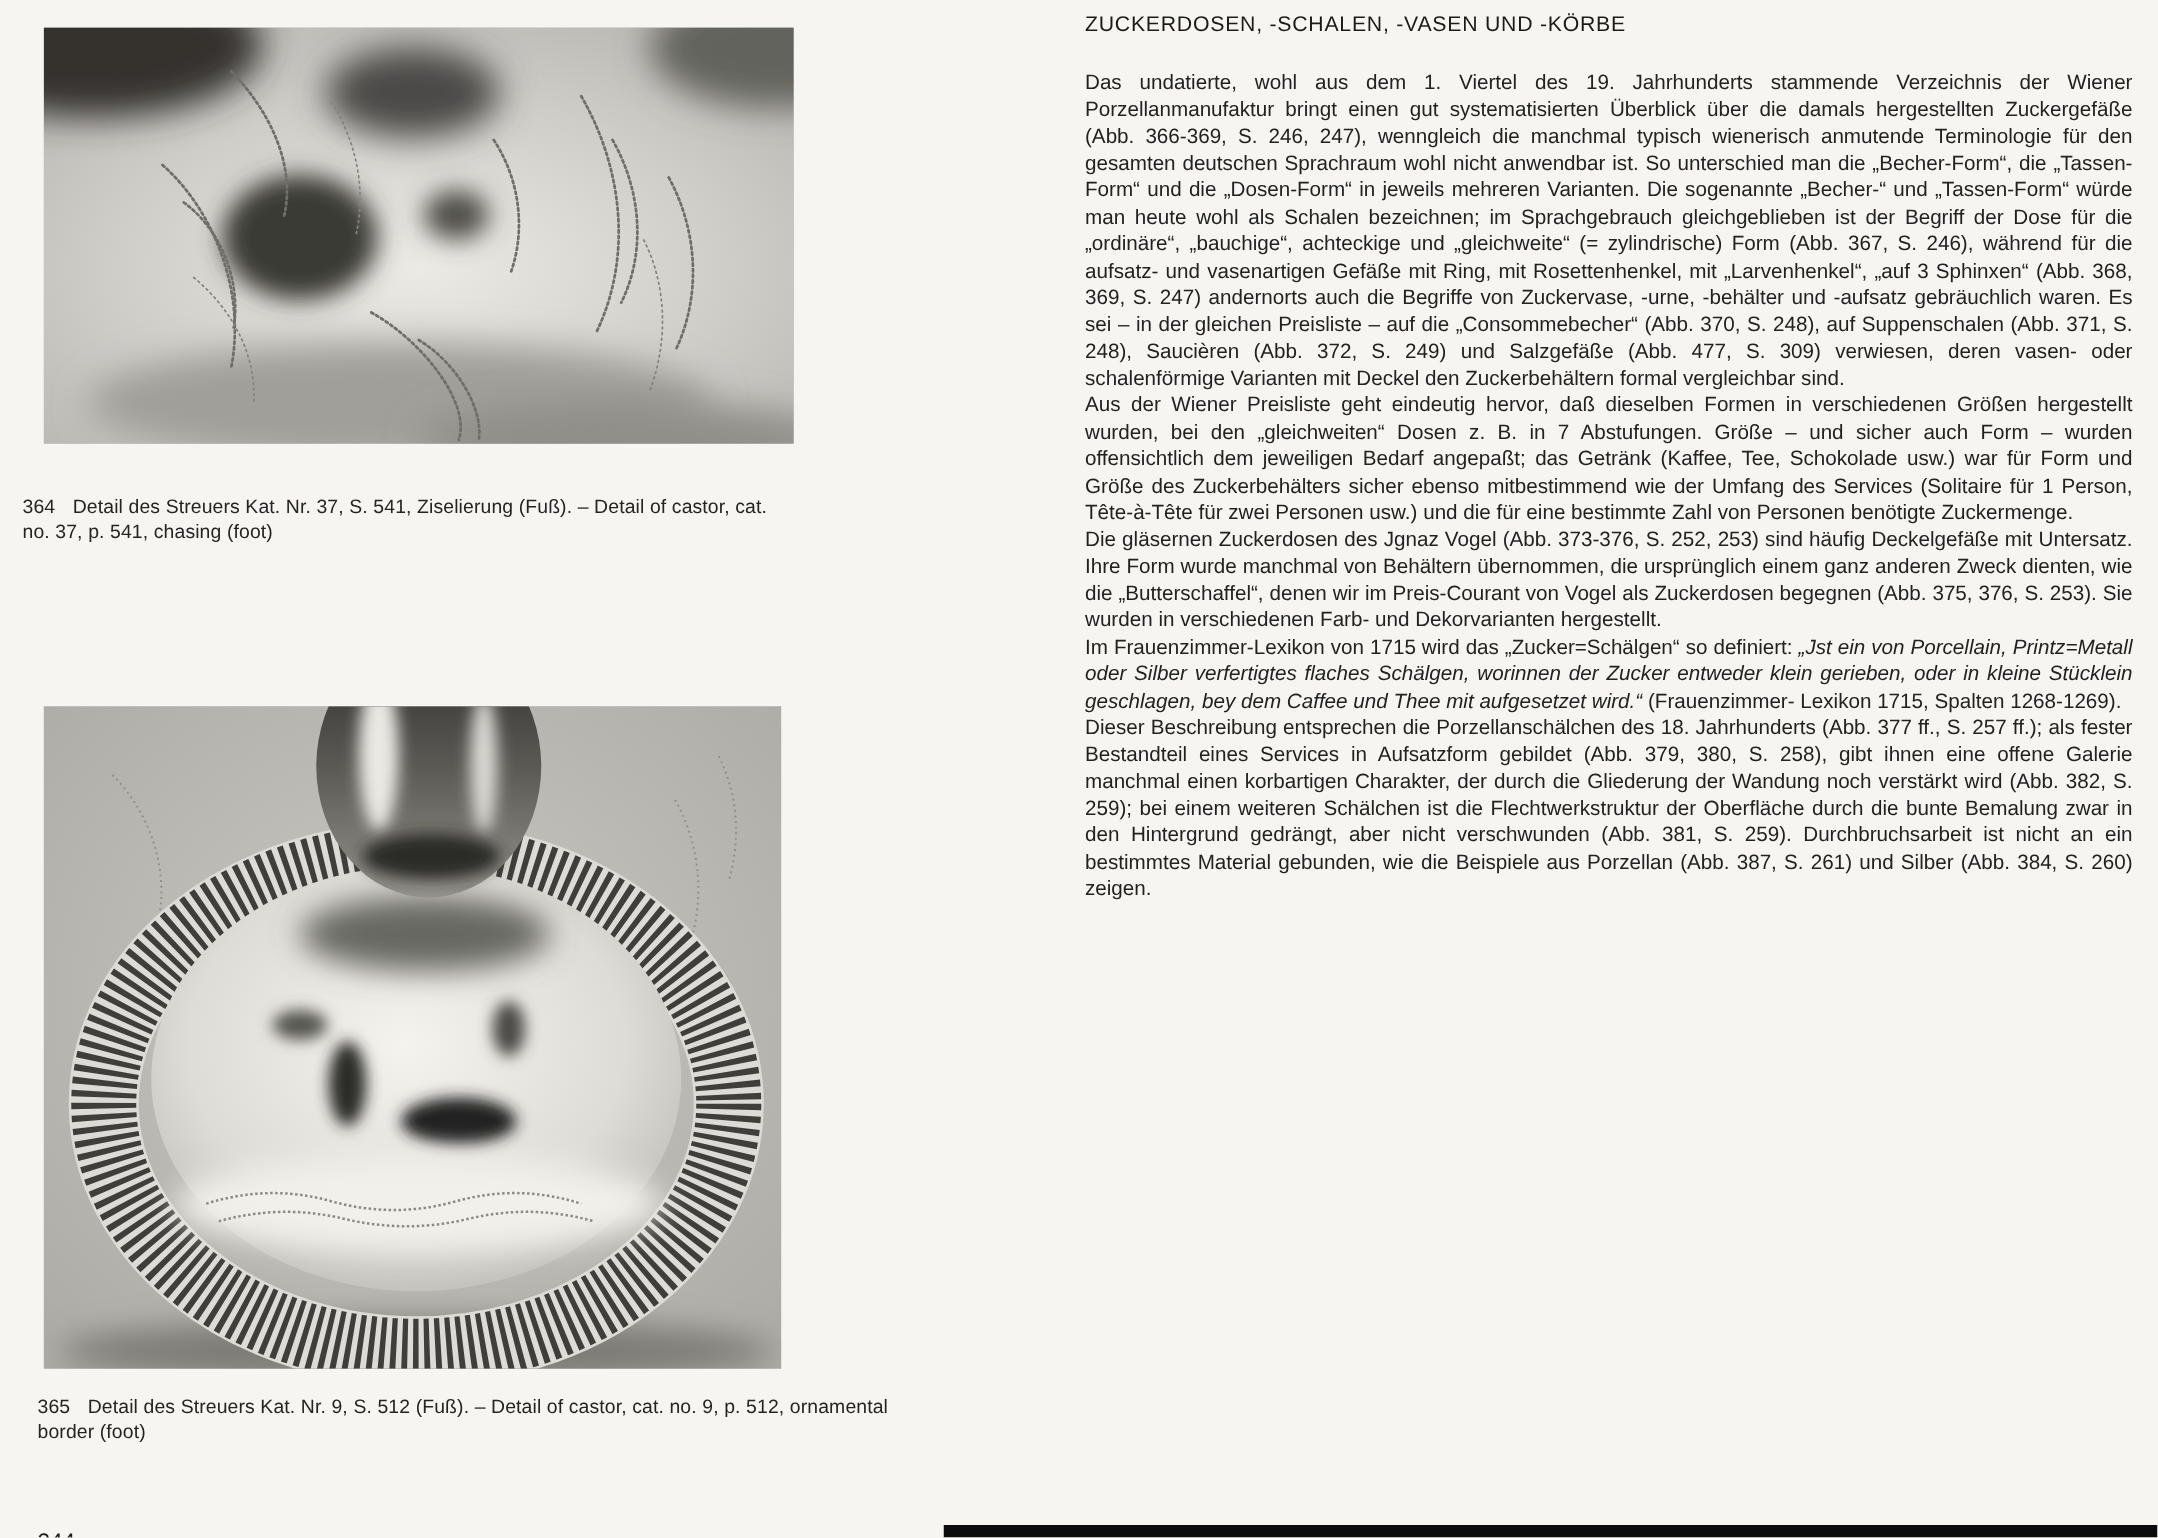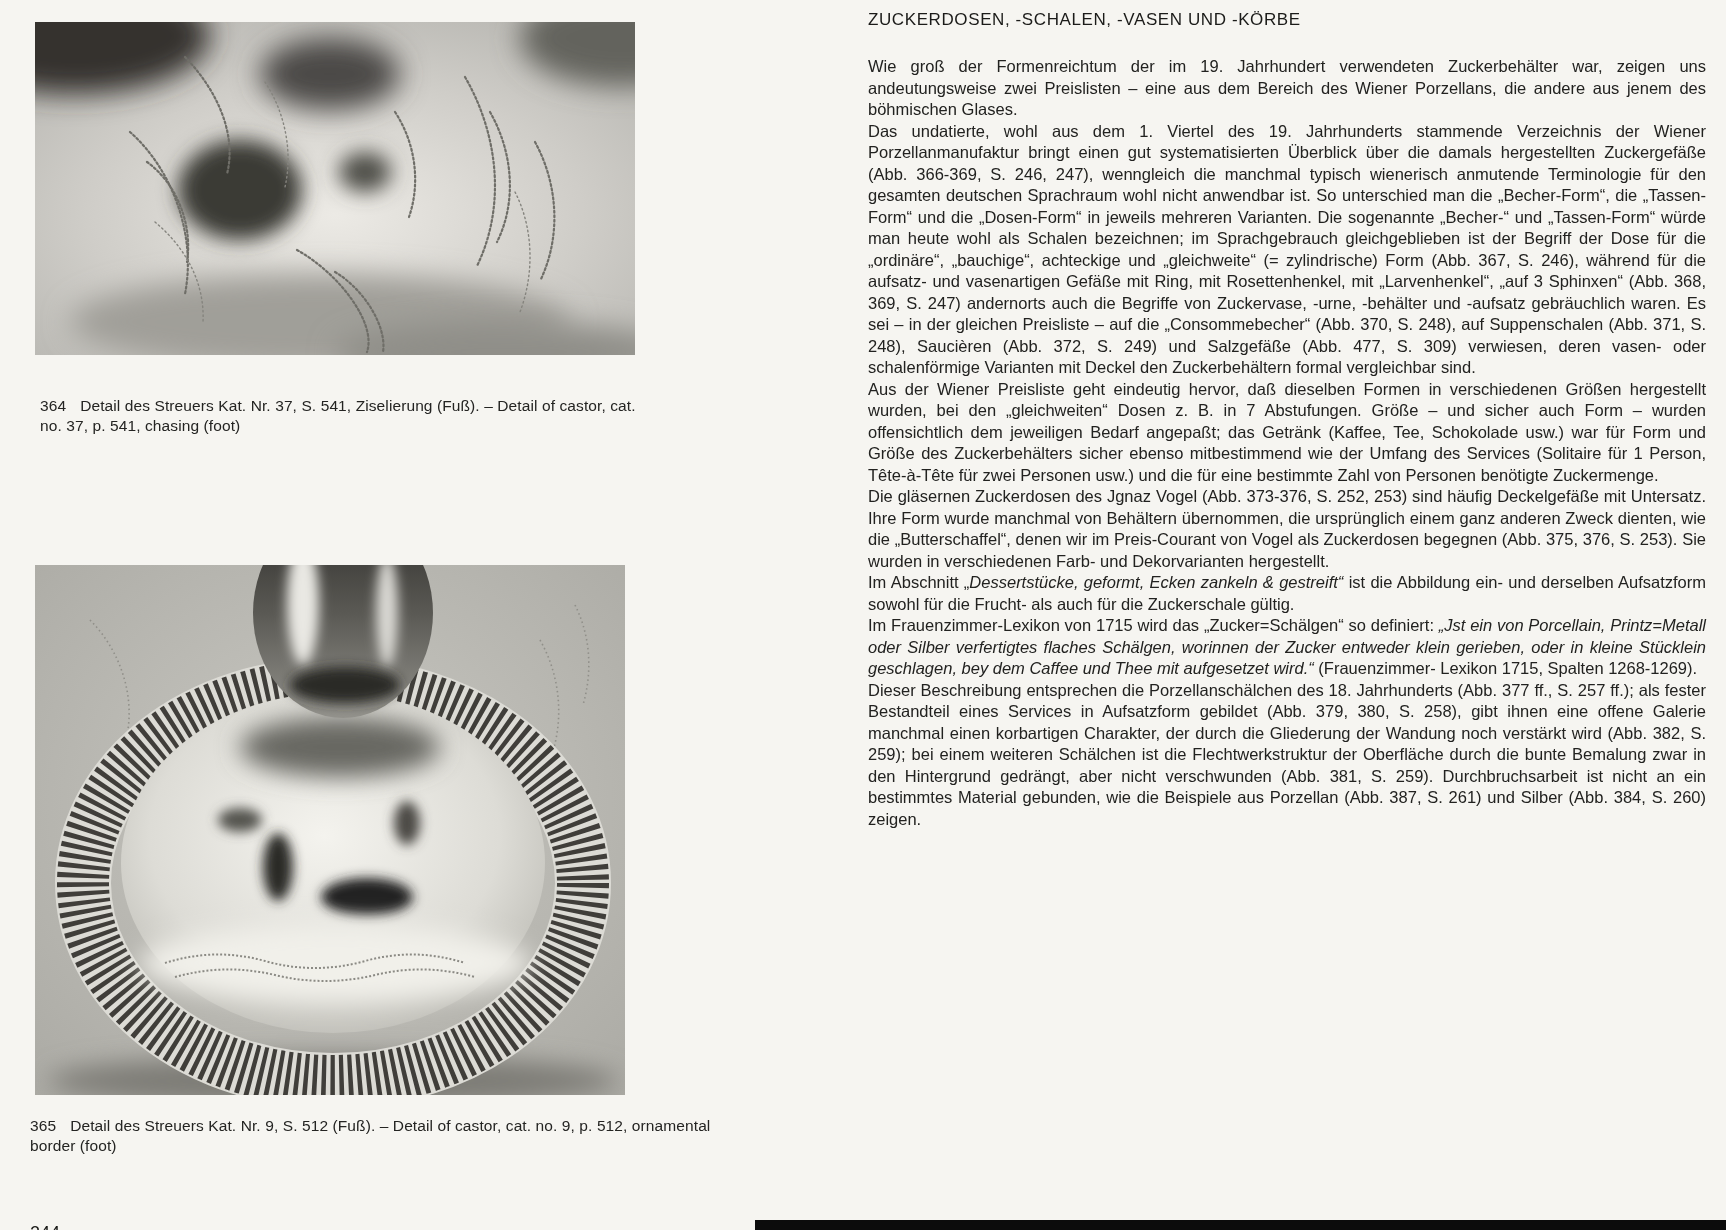--- a/index.html
+++ b/index.html
@@ -17,21 +17,21 @@
   .photo svg{display:block;}
   .photo-364{left:35px;top:22px;width:600px;height:333px;}
   .photo-365{left:35px;top:565px;width:590px;height:530px;}
   .caption{
     position:absolute;
     font-size:15.5px;line-height:20px;
     color:#242422;
     letter-spacing:0.1px;
   }
   .caption .fig-num{margin-right:14px;}
-  .caption-364{left:40px;top:396px;width:618px;}
+  .caption-364{left:18px;top:396px;width:618px;}
   .caption-365{left:30px;top:1116px;width:690px;}
   .page-num{
     position:absolute;
     font-size:18px;color:#1b1b19;margin-top:47px;
   }
   .page-num-left{left:30px;top:1176px;}
   .page-num-right{left:1672px;top:1184px;text-decoration:underline;}
   
   .chapter-heading{
     position:absolute;left:868px;top:10px;
@@ -167,25 +167,23 @@
     <div class="caption caption-365">
       <span class="fig-num">365</span><span>Detail des Streuers Kat. Nr. 9, S. 512 (Fuß). – Detail of castor, cat. no. 9, p. 512, ornamental border (foot)</span>
     </div>
 
     <div class="page-num page-num-left">244</div>
   </section>
 
   <section>
     <h1 class="chapter-heading">ZUCKERDOSEN, -SCHALEN, -VASEN UND -KÖRBE</h1>
     <div class="article" id="article">
-        <p><span>Wie groß der Formenreichtum der im 19. Jahrhundert verwendeten Zuckerbehälter war, zeigen uns andeutungsweise zwei Preislisten – eine aus dem Bereich des Wiener Porzellans, die andere aus jenem des böhmischen Glases.</span></p>
         <p><span>Das undatierte, wohl aus dem 1. Viertel des 19. Jahrhunderts stammende Verzeichnis der Wiener Porzellanmanufaktur bringt einen gut systematisierten Überblick über die damals hergestellten Zuckergefäße (Abb. 366-369, S. 246, 247), wenngleich die manchmal typisch wienerisch anmutende Terminologie für den gesamten deutschen Sprachraum wohl nicht anwendbar ist. So unterschied man die „Becher-Form“, die „Tassen-Form“ und die „Dosen-Form“ in jeweils mehreren Varianten. Die sogenannte „Becher-“ und „Tassen-Form“ würde man heute wohl als Schalen bezeichnen; im Sprachgebrauch gleichgeblieben ist der Begriff der Dose für die „ordinäre“, „bauchige“, achteckige und „gleichweite“ (= zylindrische) Form (Abb. 367, S. 246), während für die aufsatz- und vasenartigen Gefäße mit Ring, mit Rosettenhenkel, mit „Larvenhenkel“, „auf 3 Sphinxen“ (Abb. 368, 369, S. 247) andernorts auch die Begriffe von Zuckervase, -urne, -behälter und -aufsatz gebräuchlich waren. Es sei – in der gleichen Preisliste – auf die „Consommebecher“ (Abb. 370, S. 248), auf Suppenschalen (Abb. 371, S. 248), Saucièren (Abb. 372, S. 249) und Salzgefäße (Abb. 477, S. 309) verwiesen, deren vasen- oder schalenförmige Varianten mit Deckel den Zuckerbehältern formal vergleichbar sind.</span></p>
         <p><span>Aus der Wiener Preisliste geht eindeutig hervor, daß dieselben Formen in verschiedenen Größen hergestellt wurden, bei den „gleichweiten“ Dosen z. B. in 7 Abstufungen. Größe – und sicher auch Form – wurden offensichtlich dem jeweiligen Bedarf angepaßt; das Getränk (Kaffee, Tee, Schokolade usw.) war für Form und Größe des Zuckerbehälters sicher ebenso mitbestimmend wie der Umfang des Services (Solitaire für 1 Person, Tête-à-Tête für zwei Personen usw.) und die für eine bestimmte Zahl von Personen benötigte Zuckermenge.</span></p>
         <p><span>Die gläsernen Zuckerdosen des Jgnaz Vogel (Abb. 373-376, S. 252, 253) sind häufig Deckelgefäße mit Untersatz. Ihre Form wurde manchmal von Behältern übernommen, die ursprünglich einem ganz anderen Zweck dienten, wie die „Butterschaffel“, denen wir im Preis-Courant von Vogel als Zuckerdosen begegnen (Abb. 375, 376, S. 253). Sie wurden in verschiedenen Farb- und Dekorvarianten hergestellt.</span></p>
-        <p><span>Im Abschnitt „</span><span class="it">Dessertstücke, geformt, Ecken zankeln &amp; gestreift“</span><span> ist die Abbildung ein- und derselben Aufsatzform sowohl für die Frucht- als auch für die Zuckerschale gültig.</span></p>
         <p><span>Im Frauenzimmer-Lexikon von 1715 wird das „Zucker=Schälgen“ so definiert: </span><span class="it">„Jst ein von Porcellain, Printz=Metall oder Silber verfertigtes flaches Schälgen, worinnen der Zucker entweder klein gerieben, oder in kleine Stücklein geschlagen, bey dem Caffee und Thee mit aufgesetzet wird.“</span><span> (Frauenzimmer- Lexikon 1715, Spalten 1268-1269).</span></p>
         <p><span>Dieser Beschreibung entsprechen die Porzellanschälchen des 18. Jahrhunderts (Abb. 377 ff., S. 257 ff.); als fester Bestandteil eines Services in Aufsatzform gebildet (Abb. 379, 380, S. 258), gibt ihnen eine offene Galerie manchmal einen korbartigen Charakter, der durch die Gliederung der Wandung noch verstärkt wird (Abb. 382, S. 259); bei einem weiteren Schälchen ist die Flechtwerkstruktur der Oberfläche durch die bunte Bemalung zwar in den Hintergrund gedrängt, aber nicht verschwunden (Abb. 381, S. 259). Durchbruchsarbeit ist nicht an ein bestimmtes Material gebunden, wie die Beispiele aus Porzellan (Abb. 387, S. 261) und Silber (Abb. 384, S. 260) zeigen.</span></p>
       </div>
     <div class="page-num page-num-right">245</div>
   </section>
 
   <div class="scan-bar"></div>
 </div>
 
 </body></html>

